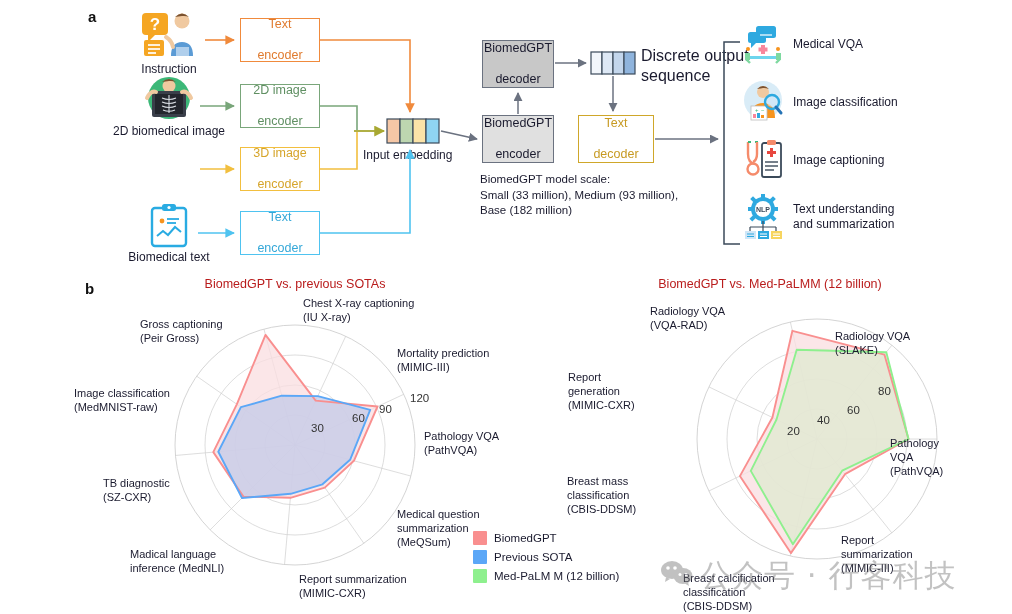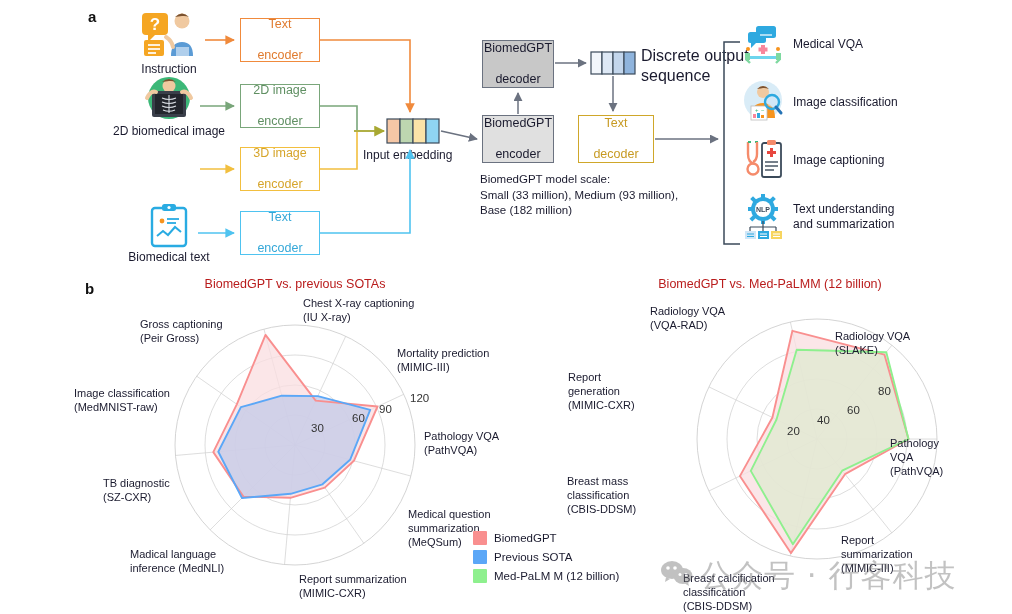--- a/index.html
+++ b/index.html
@@ -342,21 +342,21 @@
 
   <div class="ax-label" style="left:303px;top:297px;width:135px;">
     <span>Chest X-ray captioning</span><br><span>(IU X-ray)</span>
   </div>
   <div class="ax-label" style="left:397px;top:347px;width:120px;">
     <span>Mortality prediction</span><br><span>(MIMIC-III)</span>
   </div>
   <div class="ax-label" style="left:424px;top:430px;width:95px;">
     <span>Pathology VQA</span><br><span>(PathVQA)</span>
   </div>
-  <div class="ax-label" style="left:397px;top:508px;width:110px;margin-left:11px;">
+  <div class="ax-label" style="left:397px;top:508px;width:110px;">
     <span>Medical question</span><br><span>summarization</span><br><span>(MeQSum)</span>
   </div>
   <div class="ax-label" style="left:299px;top:573px;width:140px;">
     <span>Report summarization</span><br><span>(MIMIC-CXR)</span>
   </div>
   <div class="ax-label" style="left:103px;top:477px;width:110px;">
     <span>TB diagnostic</span><br><span>(SZ-CXR)</span>
   </div>
   <div class="ax-label" style="left:130px;top:548px;width:140px;">
     <span>Madical language</span><br><span>inference (MedNLI)</span>

